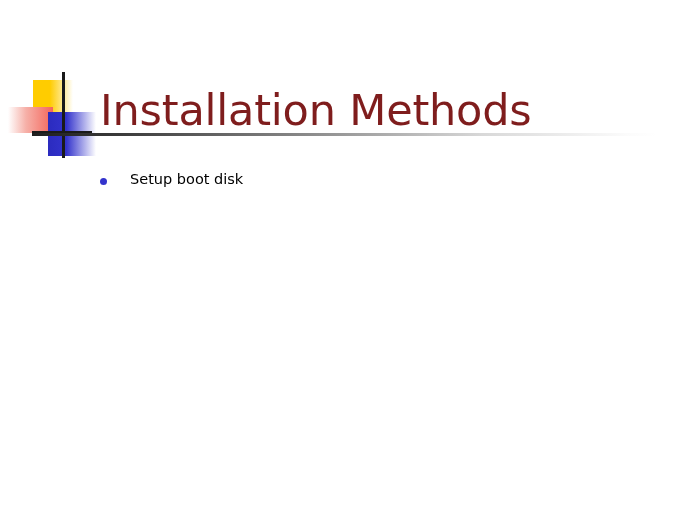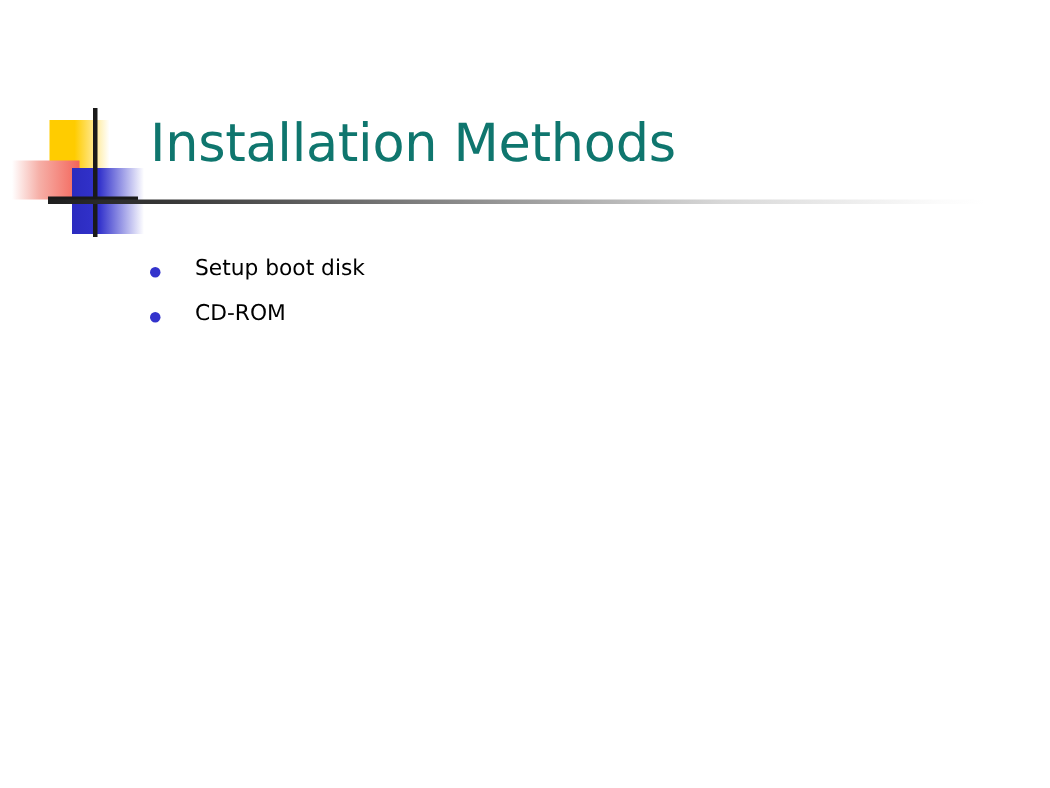--- a/index.html
+++ b/index.html
@@ -65,24 +65,24 @@
     top: 71px;
     width: 60px;
     height: 4px;
     background: #1a1a1a;
   }
 
   
   .title {
     position: absolute;
     left: 100px;
-    top: 78px;
-    font-size: 35px;
+    top: 88px;
+    font-size: 43px;
     line-height: 1.05;
-    color: #0f766e;
+    color: #7f1d1d;
     letter-spacing: -0.2px;
     white-space: nowrap;
   }
 
   
   .rule {
     position: absolute;
     left: 32px;
     top: 133px;
     width: 625px;
@@ -136,21 +136,17 @@
 
   <div class="rule"></div>
 
   <div class="bullets">
 
     <div class="bullet-row">
       <span class="bullet-dot"></span>
       <span class="bullet-text">Setup boot disk</span>
     </div>
 
-    <div class="bullet-row">
-      <span class="bullet-dot"></span>
-      <span class="bullet-text">CD-ROM</span>
-    </div>
 
 
   </div>
 
 </div>
 
 </body></html>

